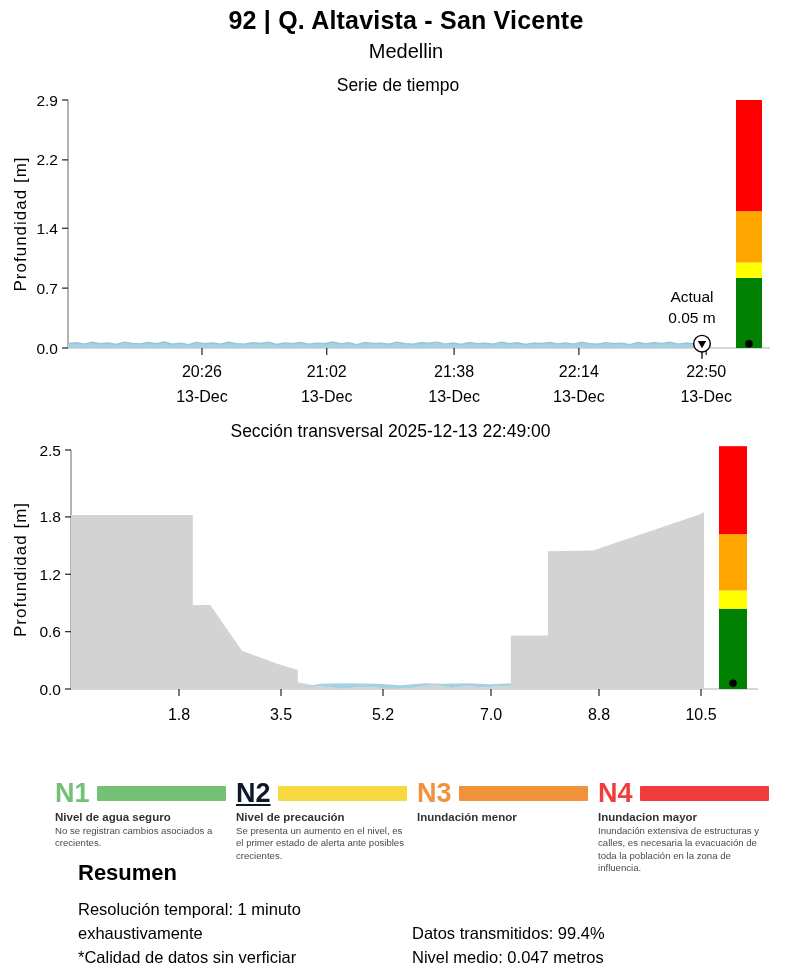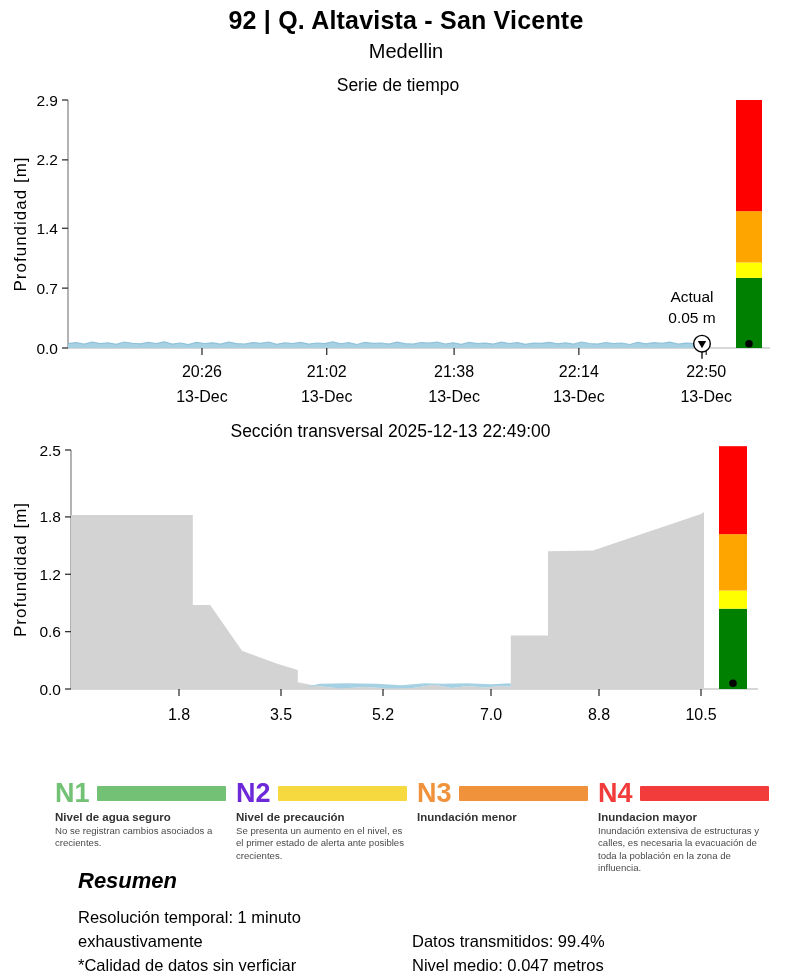--- a/index.html
+++ b/index.html
@@ -11,21 +11,21 @@
   #chart-cs{top:413px;}
   svg text{font-family:"Liberation Sans",sans-serif;fill:#000;}
   .legend{position:absolute;top:748px;left:55px;width:714px;display:flex;gap:10px;margin-top:32px;}
   .legend-item{flex:1 1 0;min-width:0;}
   .legend-head{display:flex;align-items:center;}
   .legend-code{font-size:27px;font-weight:bold;line-height:1;}
   .legend-swatch{height:15px;flex:1 1 auto;margin-left:7px;border-radius:1px;}
   .legend-title{font-size:11.5px;font-weight:bold;color:#333;margin-top:4px;}
   .legend-desc{font-size:9.6px;color:#4a4a4a;line-height:1.3;margin-top:2px;}
   .summary{position:absolute;top:860px;left:78px;width:700px;}
-  .summary-heading{font-size:22px;font-weight:bold;margin:8px 0 12px 0;font-style:italic;}
+  .summary-heading{font-size:22px;font-weight:bold;margin:0 0 12px 0;}
   .summary-cols{display:flex;align-items:flex-end;}
   .summary-col-left{width:330px;font-size:16.5px;line-height:1.45;}
   .summary-col-right{margin-left:4px;font-size:16.5px;line-height:1.45;}
 </style>
 </head>
 <body>
 
 <div class="page-title">92 | Q. Altavista - San Vicente</div>
 <div class="page-subtitle">Medellin</div>
 
@@ -113,21 +113,21 @@
   <div class="legend-item">
     <div class="legend-head">
       <span class="legend-code" style="color: rgb(114, 193, 116);">N1</span>
       <span class="legend-swatch" style="background: rgb(114, 193, 116);"></span>
     </div>
     <div class="legend-title">Nivel de agua seguro</div>
     <div class="legend-desc">No se registran cambios asociados a crecientes.</div>
   </div>
   <div class="legend-item">
     <div class="legend-head">
-      <span class="legend-code" style="color: #6d28d9;">N2</span>
+      <span class="legend-code" style="color: #0f172a; text-decoration: underline;">N2</span>
       <span class="legend-swatch" style="background: rgb(245, 217, 63);"></span>
     </div>
     <div class="legend-title">Nivel de precaución</div>
     <div class="legend-desc">Se presenta un aumento en el nivel, es el primer estado de alerta ante posibles crecientes.</div>
   </div>
   <div class="legend-item">
     <div class="legend-head">
       <span class="legend-code" style="color: rgb(240, 146, 59);">N3</span>
       <span class="legend-swatch" style="background: rgb(240, 146, 59);"></span>
     </div>

